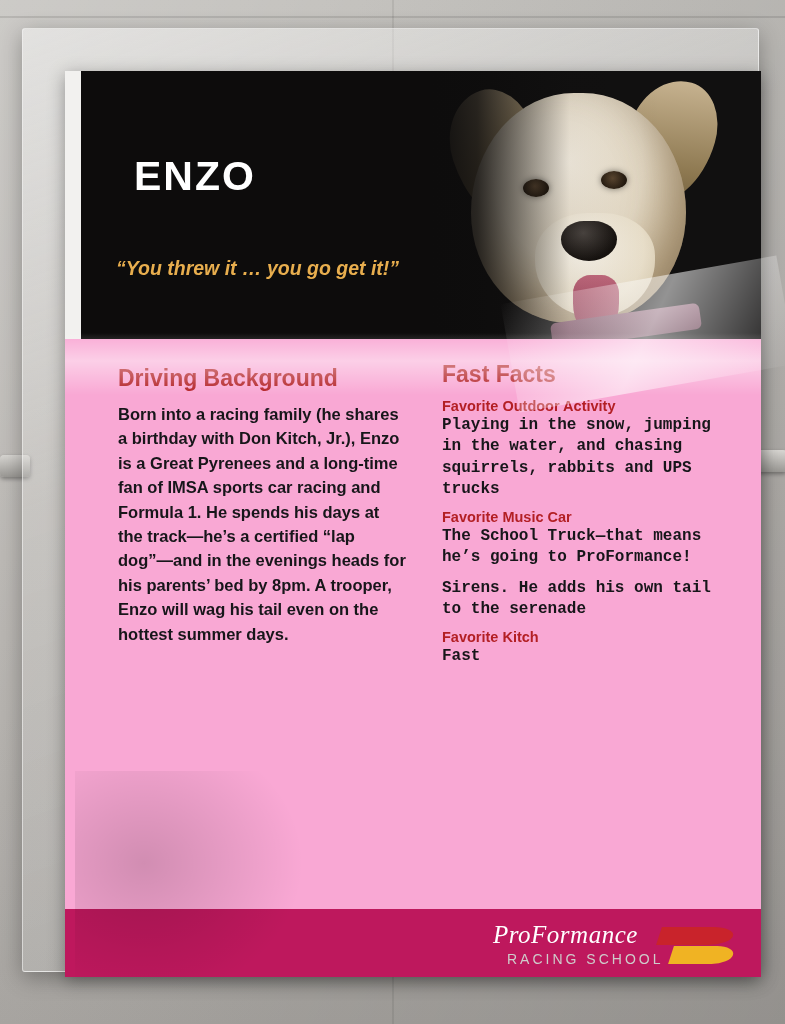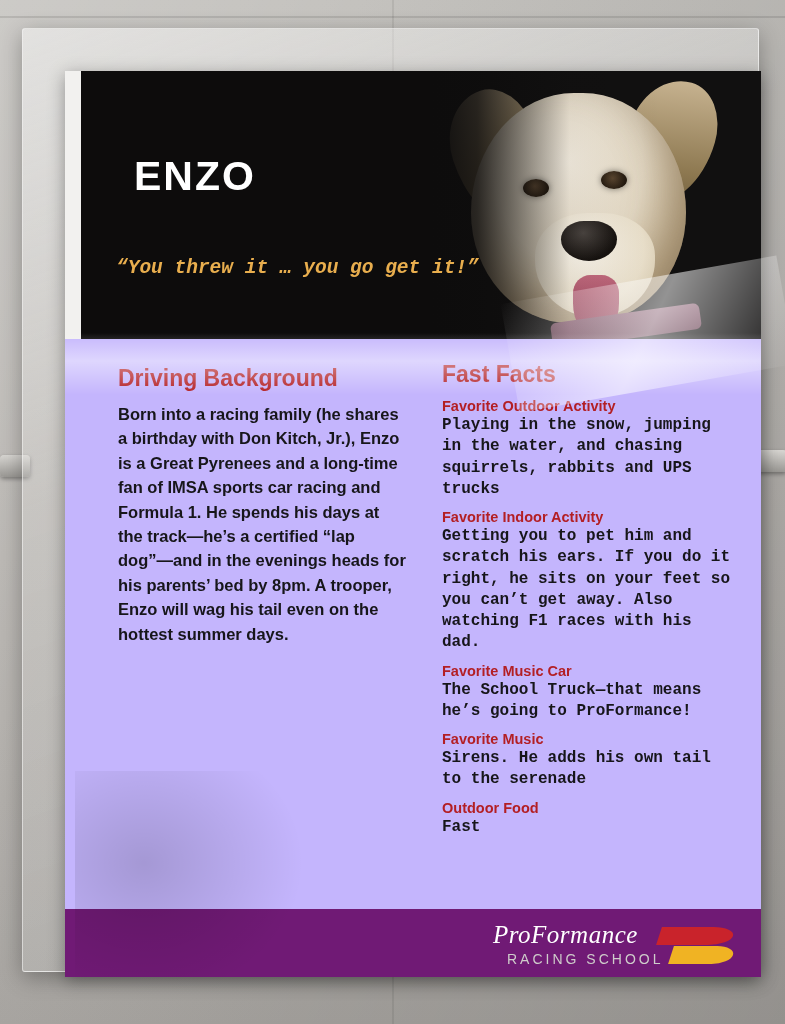--- a/index.html
+++ b/index.html
@@ -164,28 +164,28 @@
     font-family: "Liberation Sans", sans-serif;
   }
   .poster-quote {
     position: absolute;
     left: 35px;
     top: 186px;
     font-size: 19.5px;
     font-weight: bold;
     font-style: italic;
     color: #e8ae4e;
-    font-family: Liberation Mono, monospace;
+    font-family: Liberation Sans, sans-serif;
   }
 
   
   .body-area {
     position: relative;
     height: 546px;
-    background: #c4b5fd;
+    background: #f9a8d4;
     padding: 12px;
   }
   .col {
     position: absolute;
     top: 0;
   }
   .col-left { left: 53px; width: 290px; }
   .col-right { left: 377px; width: 290px; }
 
   .section-head {
@@ -219,21 +219,21 @@
     color: #17161a;
     font-weight: 600;
     font-family: Liberation Mono, monospace;
   }
 
   
   .footer {
     position: absolute;
     left: 0; right: 0; bottom: 0;
     height: 68px;
-    background: #701a75;
+    background: #be185d;
     overflow: hidden;
   }
   .logo {
     position: absolute;
     right: 28px;
     top: 10px;
     width: 240px;
     height: 48px;
   }
   .logo-pro {
@@ -332,37 +332,32 @@
       </div>
 
       <div class="col col-right">
         <div class="section-head right">Fast Facts</div>
 
         <div class="fact">
           <div class="fact-label">Favorite Outdoor Activity</div>
           <div class="fact-text">Playing in the snow, jumping in the water, and chasing squirrels, rabbits and UPS trucks</div>
         </div>
 
-        <div class="fact">
-          <div class="fact-label">Favorite Indoor Activity</div>
-          <div class="fact-text">Getting you to pet him and scratch his ears. If you do it right, he sits on your feet so you can’t get away. Also watching F1 races with his dad.</div>
-        </div>
 
         <div class="fact">
           <div class="fact-label">Favorite Music Car</div>
           <div class="fact-text">The School Truck—that means he’s going to ProFormance!</div>
         </div>
 
         <div class="fact">
-          <div class="fact-label">Favorite Music</div>
           <div class="fact-text">Sirens. He adds his own tail to the serenade</div>
         </div>
 
         <div class="fact">
-          <div class="fact-label">Outdoor Food</div>
+          <div class="fact-label">Favorite Kitch</div>
           <div class="fact-text">Fast</div>
         </div>
       </div>
 
     </div>
 
     <div class="footer">
       <div class="logo">
         <div class="swoosh-red"></div>
         <div class="swoosh-yellow"></div>

